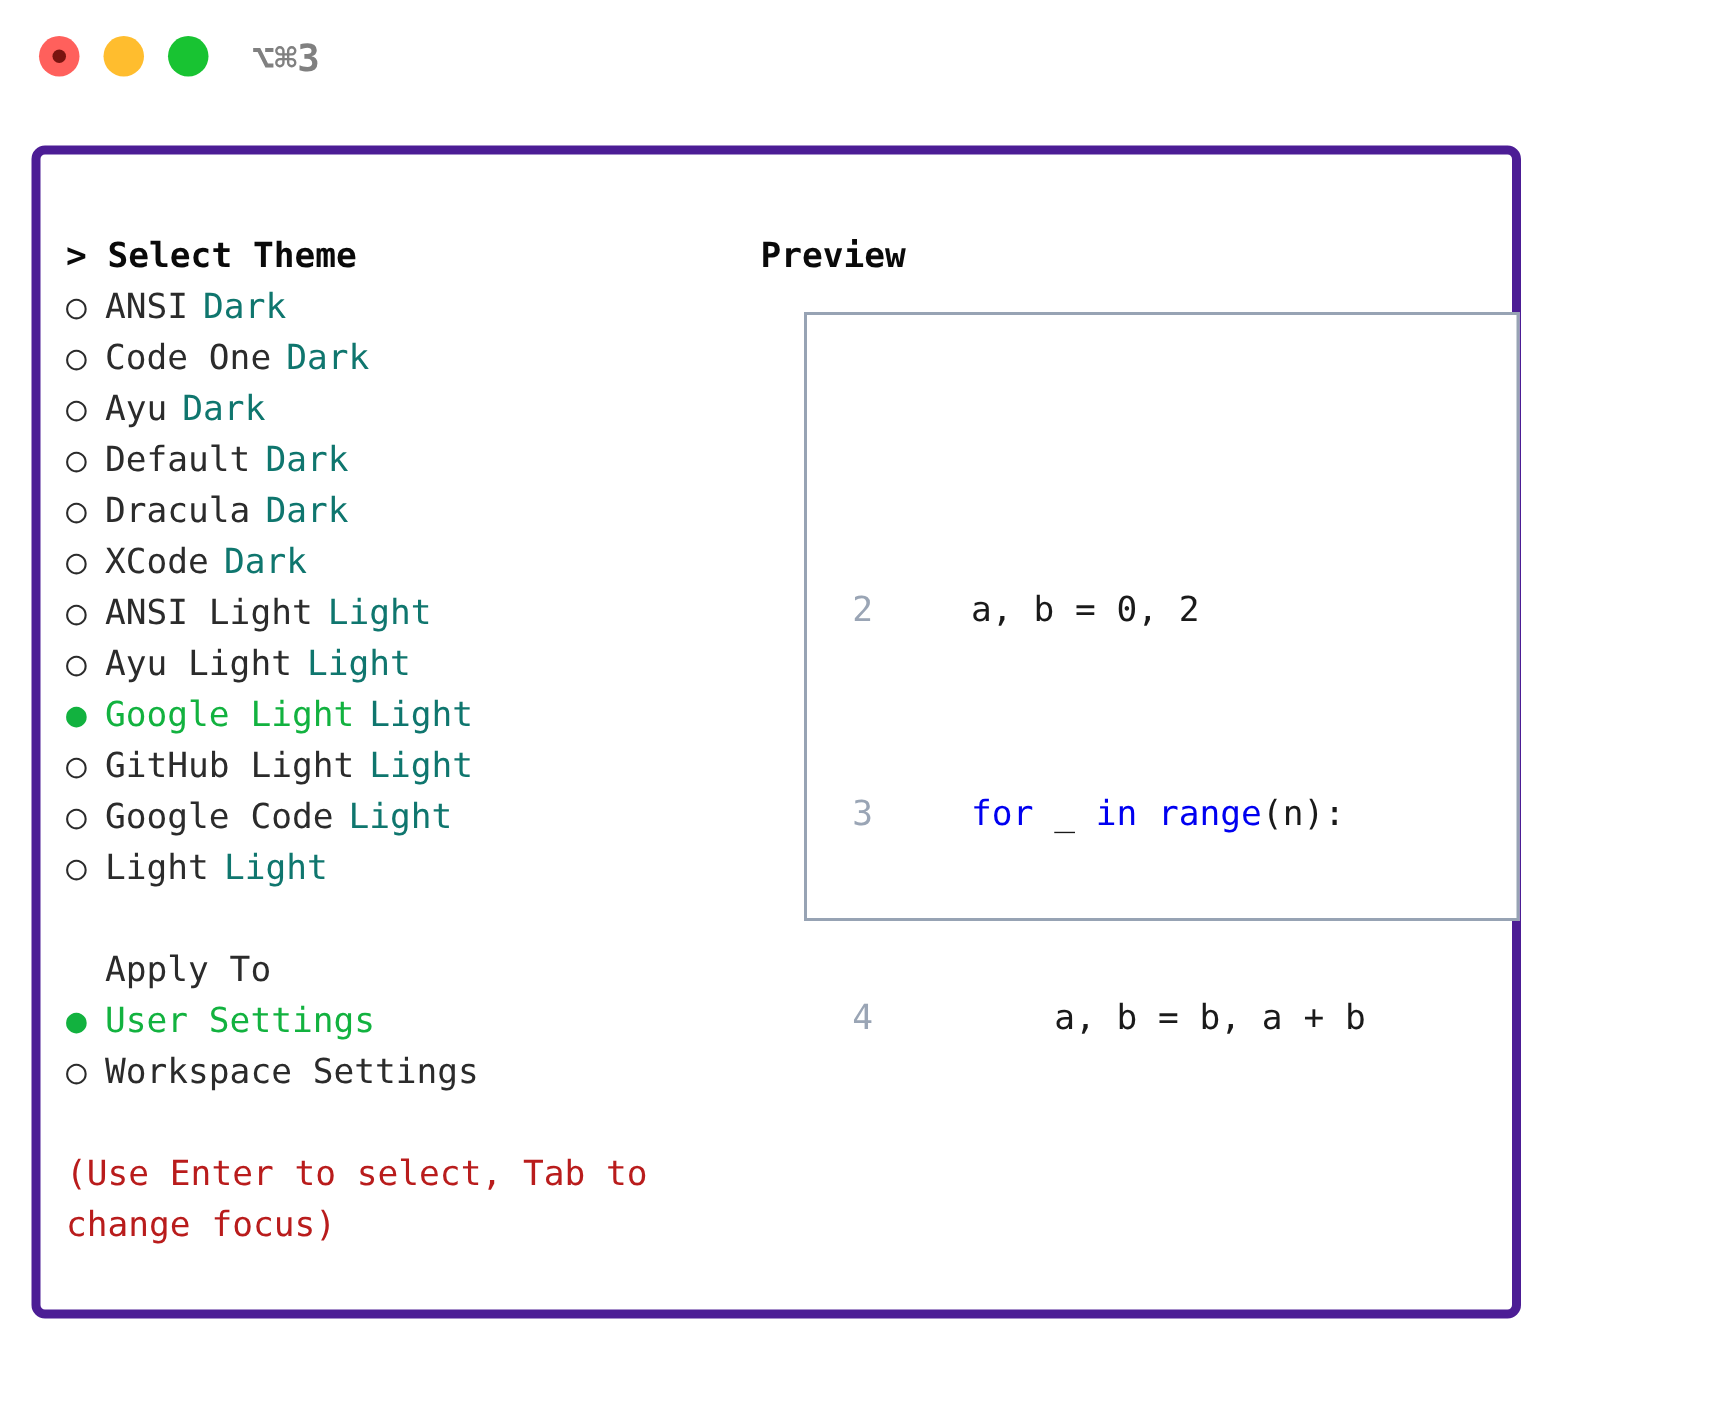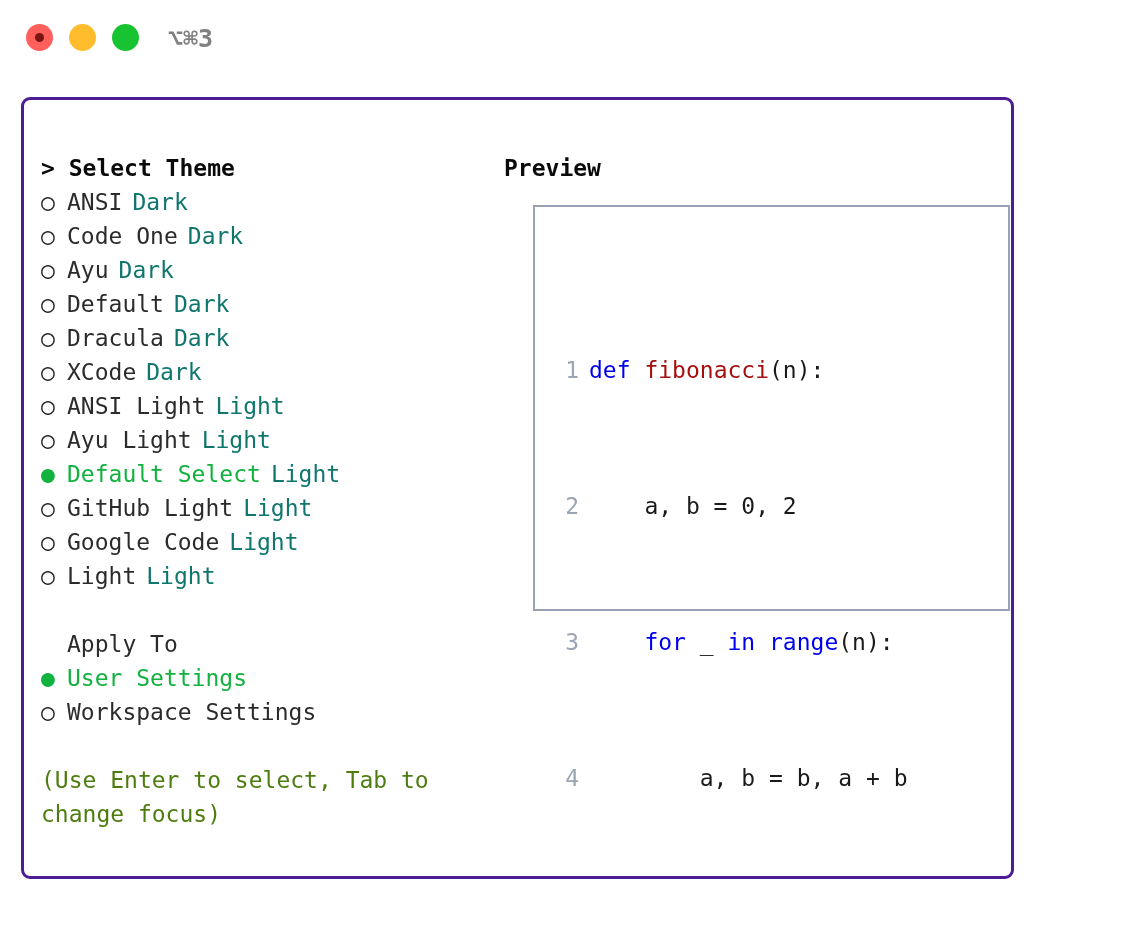--- a/index.html
+++ b/index.html
@@ -72,21 +72,21 @@
     line-height: 29px;
   }
 
   
   .panel {
     position: absolute;
     left: 21px;
     top: 97px;
     width: 993px;
     height: 782px;
-    border: 3px solid #4c1d95;
+    border: 6px solid #4c1d95;
     border-radius: 9px;
     box-sizing: border-box;
     background: #ffffff;
     padding-left: 22px;
   }
 
   
   .left-col {
     position: absolute;
     left: 17px;
@@ -132,21 +132,21 @@
 
   .row .label      { color: #2b2b2b; }
   .row.sel .label  { color: #12b23f; }
   .row .tag        { color: #0f766e; }
 
   .spacer-row { height: 34px; }
 
   .hint {
     font-size: 23px;
     line-height: 34px;
-    color: #4d7c0f;
+    color: #b91c1c;
     width: 400px;
     white-space: pre-wrap;
   }
 
   
   .preview-box {
     position: absolute;
     left: 29px;
     top: 54px;
     width: 477px;
@@ -249,21 +249,21 @@
 
         <div class="row">
           <span class="marker">○</span>
           <span class="label">Ayu Light</span>
           <span class="gap"></span>
           <span class="tag">Light</span>
         </div>
 
         <div class="row sel">
           <span class="marker selected">●</span>
-          <span class="label">Default Select</span>
+          <span class="label">Google Light</span>
           <span class="gap"></span>
           <span class="tag">Light</span>
         </div>
 
         <div class="row">
           <span class="marker">○</span>
           <span class="label">GitHub Light</span>
           <span class="gap"></span>
           <span class="tag">Light</span>
         </div>
@@ -312,21 +312,20 @@
 
     </div>
 
     <div class="right-col">
 
       <div class="section-title">Preview</div>
 
       <div class="preview-box">
         <div class="code">
 
-          <span class="cline"><span class="ln">1</span><span class="gap"></span><span class="kw">def </span><span class="fn">fibonacci</span><span class="pl">(n):</span></span>
 
           <span class="cline"><span class="ln">2</span><span class="gap"></span><span class="pl">    a, b = 0, 2</span></span>
 
           <span class="cline"><span class="ln">3</span><span class="gap"></span><span class="pl">    </span><span class="kw">for</span><span class="pl"> _ </span><span class="kw">in range</span><span class="pl">(n):</span></span>
 
           <span class="cline"><span class="ln">4</span><span class="gap"></span><span class="pl">        a, b = b, a + b</span></span>
 
 
           
 

